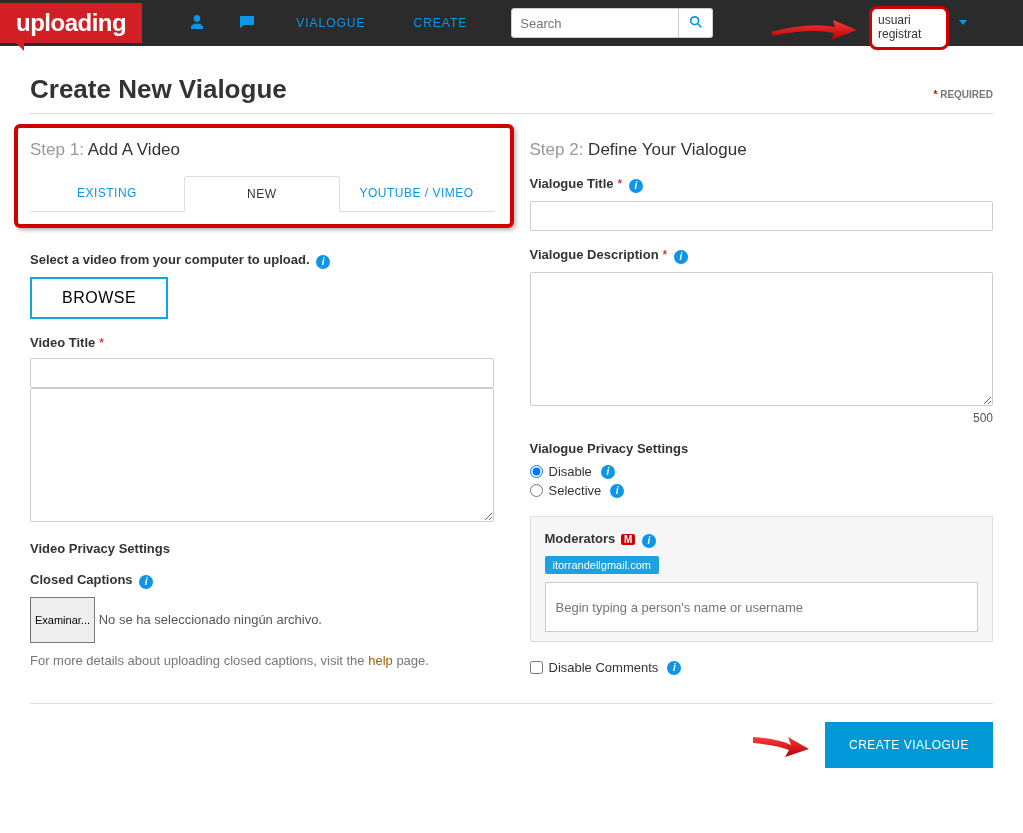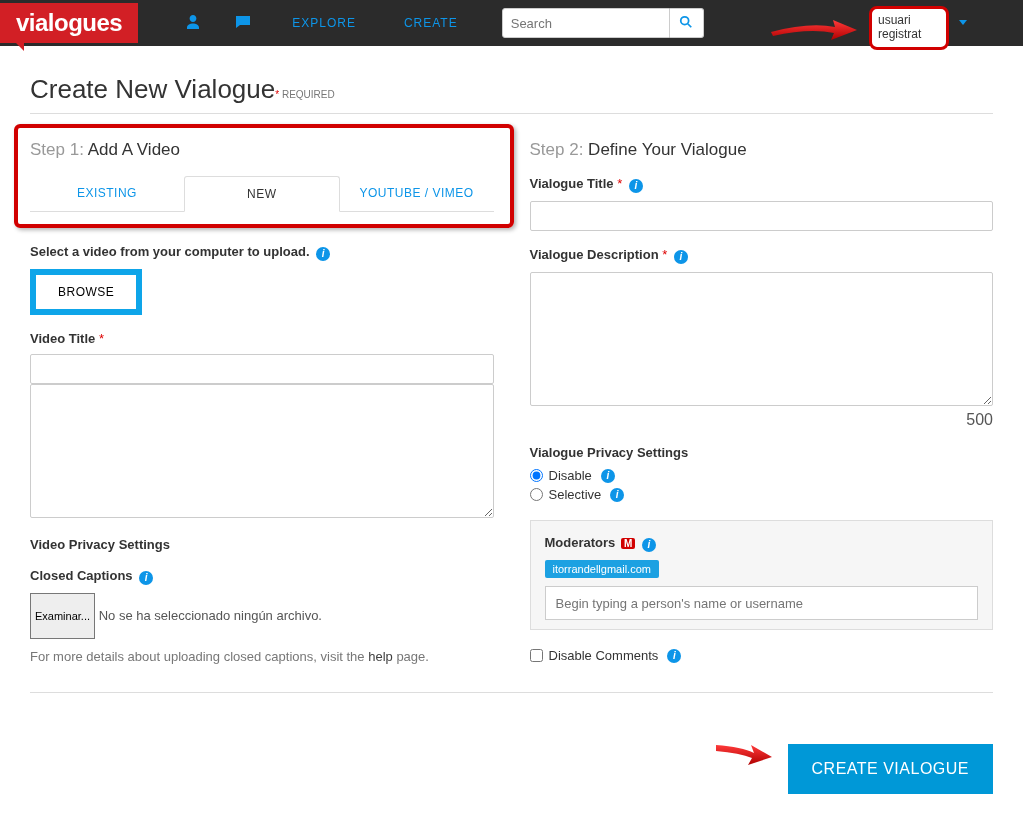--- a/index.html
+++ b/index.html
@@ -14,82 +14,82 @@
   .nav-link { color: #0d95e8; font-size: 12px; letter-spacing: 1px; padding: 0 24px; cursor: pointer; }
   .search-group { display: flex; margin-left: 20px; }
   .search-input { width: 168px; height: 30px; border: 1px solid #ccc; border-radius: 3px 0 0 3px; padding: 4px 8px; font-size: 13px; }
   .search-btn { width: 34px; height: 30px; background: #fff; border: 1px solid #ccc; border-left: none; border-radius: 0 3px 3px 0; color: #0d95e8; cursor: pointer; }
   .user-label-box { position: absolute; right: 74px; top: 6px; width: 80px; height: 44px; background: #fff; border: 3px solid #d10000; border-radius: 8px; padding: 4px 6px; font-size: 12px; line-height: 1.2; }
   .user-caret { position: absolute; right: 56px; top: 20px; width: 0; height: 0; border-left: 4px solid transparent; border-right: 4px solid transparent; border-top: 5px solid #0d95e8; cursor: pointer; }
   .arrow-red-1 { position: absolute; right: 164px; top: 18px; width: 90px; height: 22px; }
   
   
   .container { padding: 28px 30px 30px 30px; }
-  .page-title { font-size: 26px; font-weight: normal; color: #333; margin-bottom: 8px; display: flex; align-items: baseline; }
+  .page-title { font-size: 26px; font-weight: bold; color: #333; margin-bottom: 8px; display: flex; justify-content: space-between; align-items: baseline; }
   .required-note { font-size: 10px; color: #777; }
   .required-note .ast { color: #d00; }
   hr.top-hr { border: none; border-top: 1px solid #ddd; margin-bottom: 26px; }
   
   .cols { display: flex; gap: 36px; }
   .col { flex: 1; }
   
   .step-header { font-size: 17px; color: #333; margin-bottom: 16px; }
   .step-header .muted { color: #999; }
   
-  .step1-outline { border: 4px solid #d10000; border-radius: 6px; padding: 12px 16px 12px 12px; margin: -16px -20px 16px -16px; box-shadow: 2px 2px 4px rgba(0,0,0,0.3); }
+  .step1-outline { border: 4px solid #d10000; border-radius: 6px; padding: 12px 16px 12px 12px; margin: -16px -20px 24px -16px; box-shadow: 2px 2px 4px rgba(0,0,0,0.3); }
   .tabs { display: flex; border-bottom: 1px solid #ddd; margin-top: 14px; }
   .tab { flex: 1; text-align: center; padding: 10px 4px; font-size: 12px; color: #0d95e8; cursor: pointer; letter-spacing: 0.5px; }
   .tab.active { color: #333; border: 1px solid #ddd; border-bottom: 1px solid #fff; margin-bottom: -1px; background: #fff; border-radius: 3px 3px 0 0; }
   
   .field-label { font-size: 13px; font-weight: bold; color: #333; margin: 16px 0 8px 0; }
   .field-label .ast { color: #d00; font-weight: normal; }
   .info-icon { display: inline-block; width: 14px; height: 14px; background: #0d95e8; color: #fff; border-radius: 50%; font-size: 10px; font-weight: bold; text-align: center; line-height: 14px; font-style: italic; margin-left: 3px; vertical-align: -1px; }
   .text-input { width: 100%; height: 30px; border: 1px solid #ccc; border-radius: 2px; padding: 4px 8px; font-size: 13px; }
   .textarea { width: 100%; border: 1px solid #ccc; border-radius: 2px; padding: 6px 8px; font-size: 13px; resize: both; }
   .ta-video-desc { height: 134px; }
   .ta-vial-desc { height: 134px; }
-  .char-count { text-align: right; font-size: 16px; color: #555; margin-top: 2px; }
-  
-  .browse-btn { padding: 10px 22px; border: 6px solid #0ea5e9; background: #fff; font-size: 12px; cursor: pointer; letter-spacing: 0.5px; }
+  .char-count { text-align: right; font-size: 12px; color: #555; margin-top: 2px; }
+  
+  .browse-btn { padding: 10px 30px; border: 2px solid #0ea5e9; background: #fff; font-size: 16px; cursor: pointer; letter-spacing: 0.5px; }
   .cb-row { display: flex; align-items: center; gap: 6px; font-size: 13px; color: #333; margin-top: 4px; }
   .radio-row { display: flex; align-items: center; gap: 6px; font-size: 13px; color: #333; margin-top: 4px; }
   .cc-examinar { font-size: 11px; padding: 16px 4px; border: 1px solid #777; background: #eee; cursor: pointer; }
   .cc-note { font-size: 13px; color: #555; }
   .cc-help-note { font-size: 13px; color: #777; margin-top: 10px; }
-  .cc-help-note a { color: #404040; text-decoration: none; }
+  .cc-help-note a { color: #a16207; text-decoration: none; }
   
   .mod-box { border: 1px solid #ddd; background: #f6f6f6; padding: 14px 14px 9px 14px; margin-top: 18px; }
   .mod-title { font-size: 13px; font-weight: bold; color: #333; }
   .m-badge { display: inline-block; background: #d10000; color: #fff; font-size: 10px; font-weight: bold; padding: 0 3px; border-radius: 2px; margin-left: 2px; }
   .mod-chip { display: inline-block; background: #1ca1e2; color: #fff; font-size: 11px; padding: 3px 8px; border-radius: 2px; margin: 8px 0; }
-  .mod-input { width: 100%; height: 34px; border: 1px solid #ccc; padding: 4px 10px; font-size: 13px; color: #999; background: #fff; }
+  .mod-input { width: 100%; height: 50px; border: 1px solid #ccc; padding: 4px 10px; font-size: 13px; color: #999; background: #fff; }
   
   .bottom-hr { border: none; border-top: 1px solid #ddd; margin-top: 28px; }
   .submit-row { display: flex; justify-content: flex-end; align-items: center; gap: 14px; margin-top: 18px; position: relative; }
-  .create-btn { background: #0098d7; color: #fff; border: none; padding: 16px 24px; font-size: 16px; letter-spacing: 0.5px; cursor: pointer; margin-top: 33px; }
+  .create-btn { background: #0098d7; color: #fff; border: none; padding: 16px 24px; font-size: 12px; letter-spacing: 0.5px; cursor: pointer; }
   .arrow-red-2 { width: 60px; height: 28px; }
 </style>
 </head>
 <body>
 
 <div class="navbar">
   <div class="logo-wrap">
-    <span class="logo-text">vialogues</span>
+    <span class="logo-text">uploading</span>
   </div>
   <div class="nav-icon">
     <svg width="16" height="16" viewBox="0 0 16 16">
         <path fill="#0d95e8" d="M8 8c1.9 0 3.4-1.6 3.4-3.5S9.9 1 8 1 4.6 2.6 4.6 4.5 6.1 8 8 8zm0 1.5c-2.6 0-6 1.3-6 4V15h12v-1.5c0-2.7-3.4-4-6-4z"></path>
       </svg>
   </div>
   <div class="nav-icon">
     <svg width="16" height="16" viewBox="0 0 16 16">
         <path fill="#0d95e8" d="M1 2h14v9H5l-4 3V2z"></path>
       </svg>
   </div>
-  <div class="nav-link">EXPLORE</div>
+  <div class="nav-link">VIALOGUE</div>
   <div class="nav-link">CREATE</div>
   <div class="search-group">
     <input class="search-input" type="text" placeholder="Search" style="">
     <button class="search-btn">
       <svg width="14" height="14" viewBox="0 0 16 16">
           <circle cx="6.5" cy="6.5" r="4.5" fill="none" stroke="#0d95e8" stroke-width="2"></circle>
           <line x1="10" y1="10" x2="14" y2="14" stroke="#0d95e8" stroke-width="2"></line>
         </svg>
     </button>
   </div>

